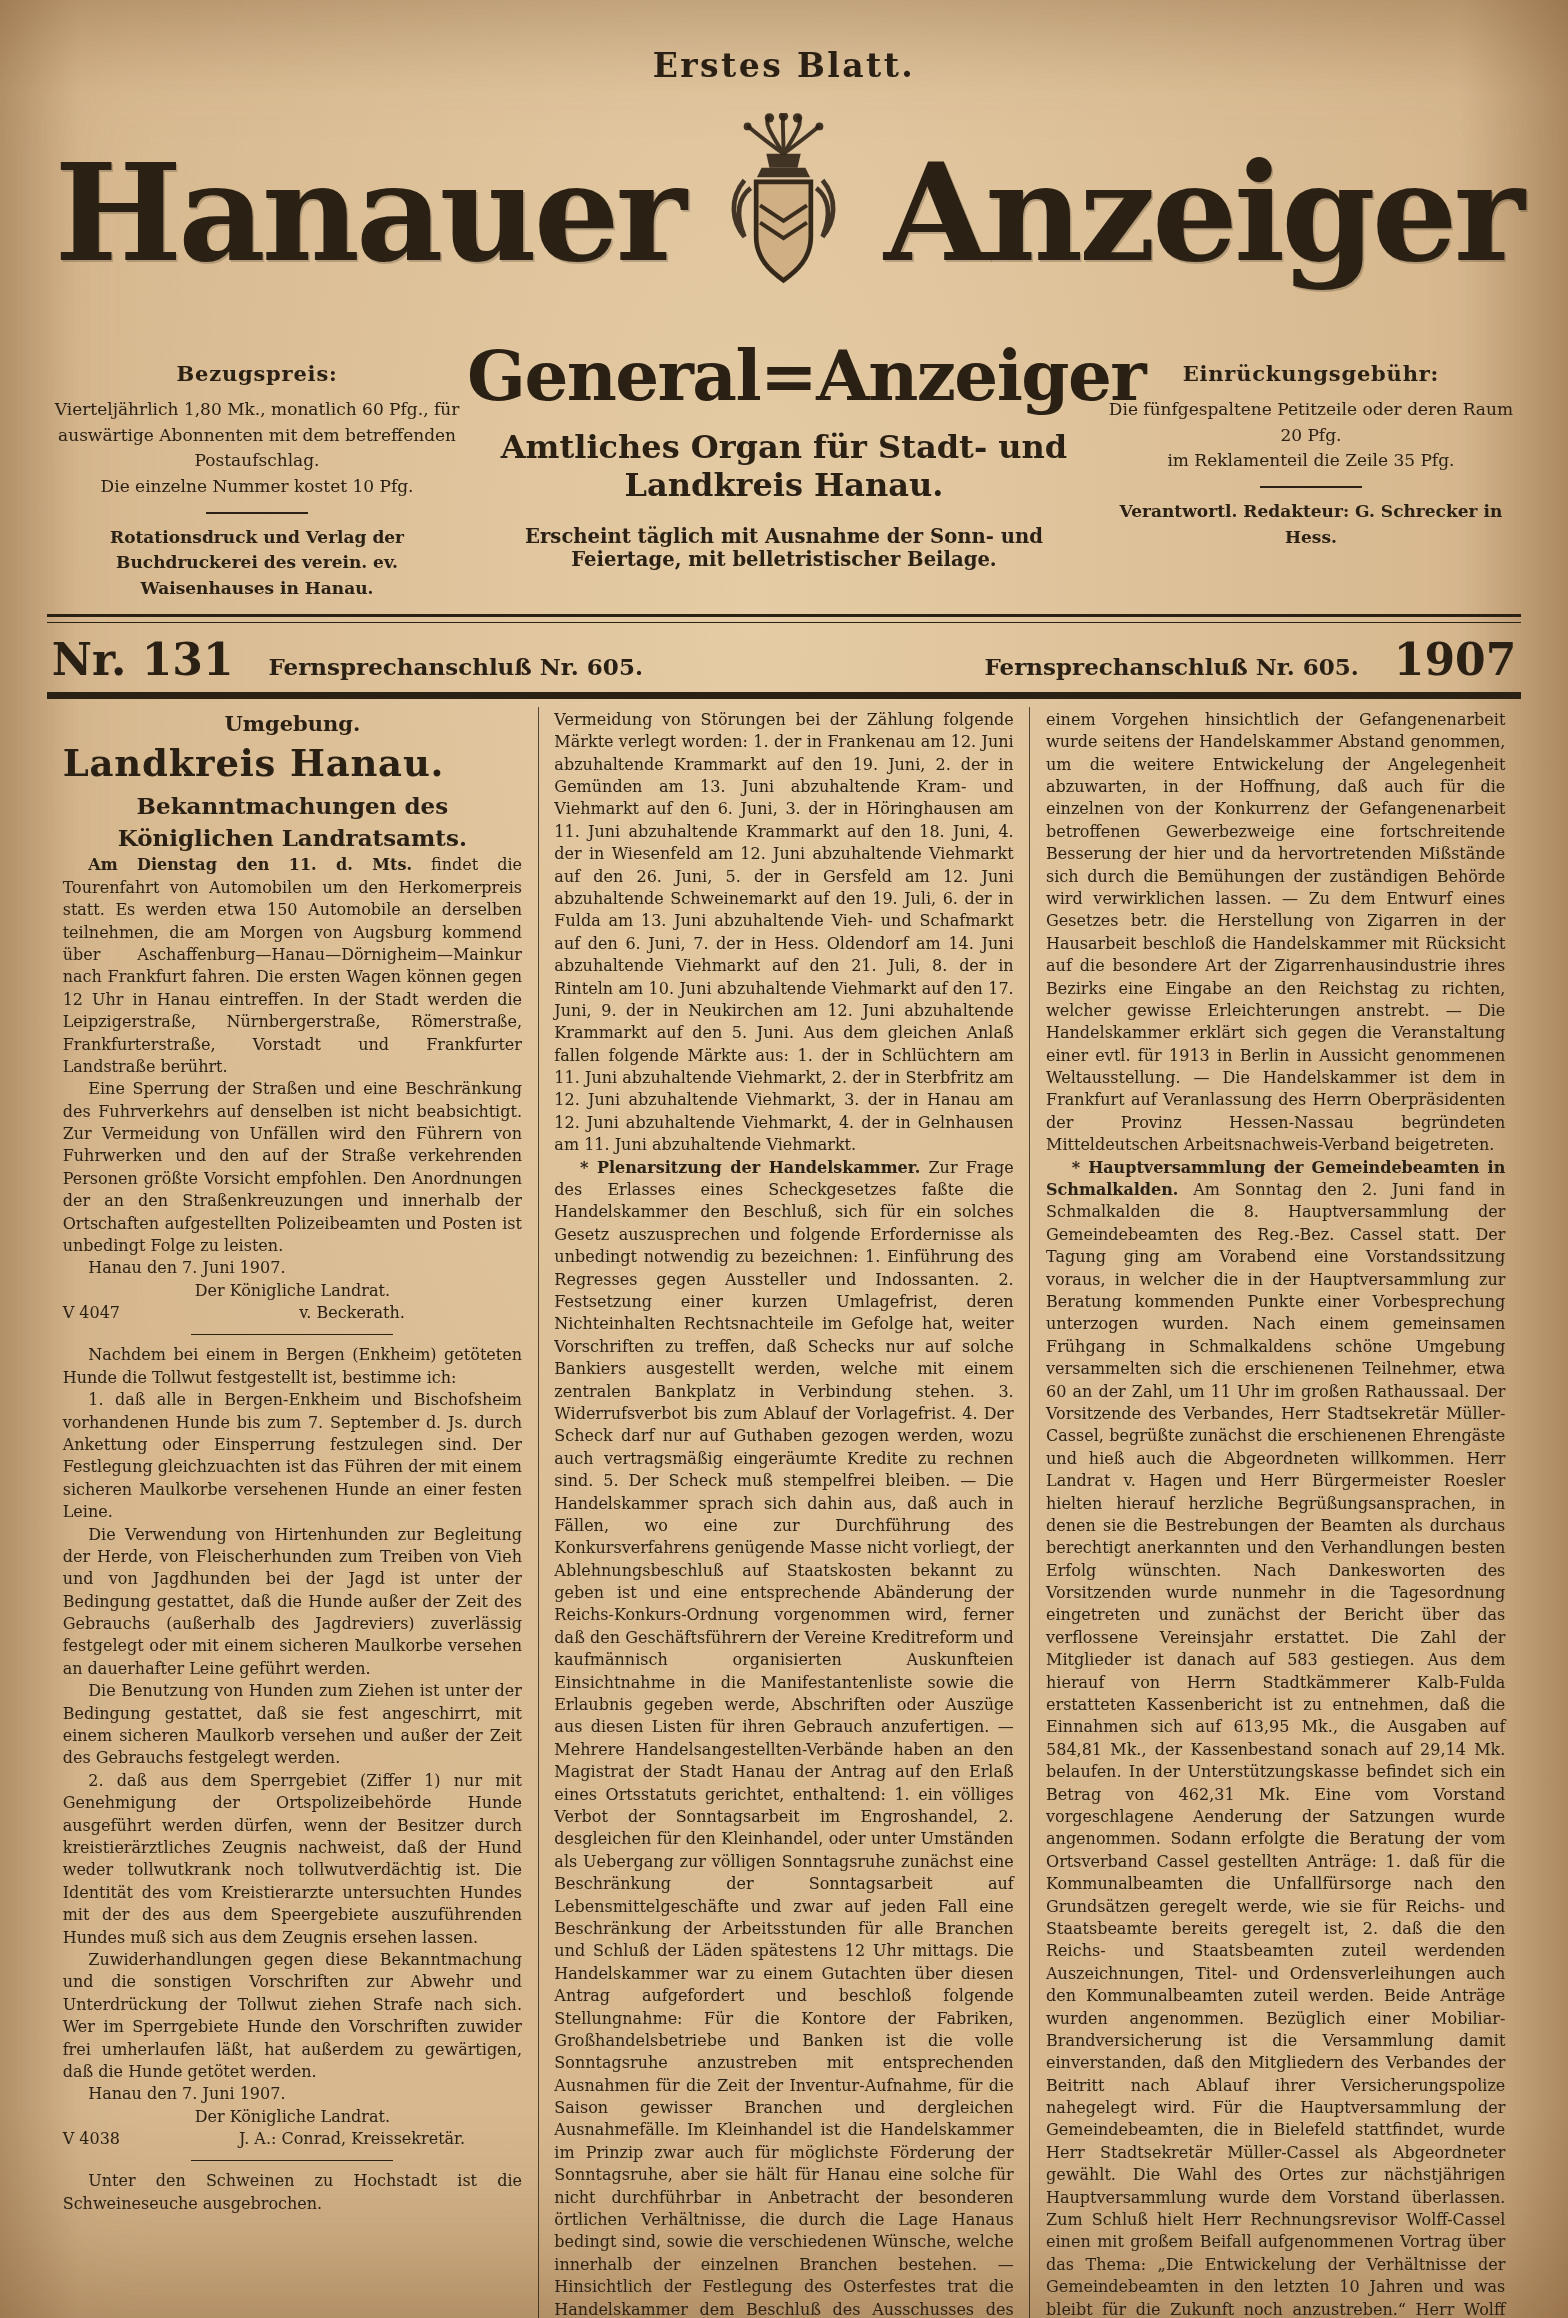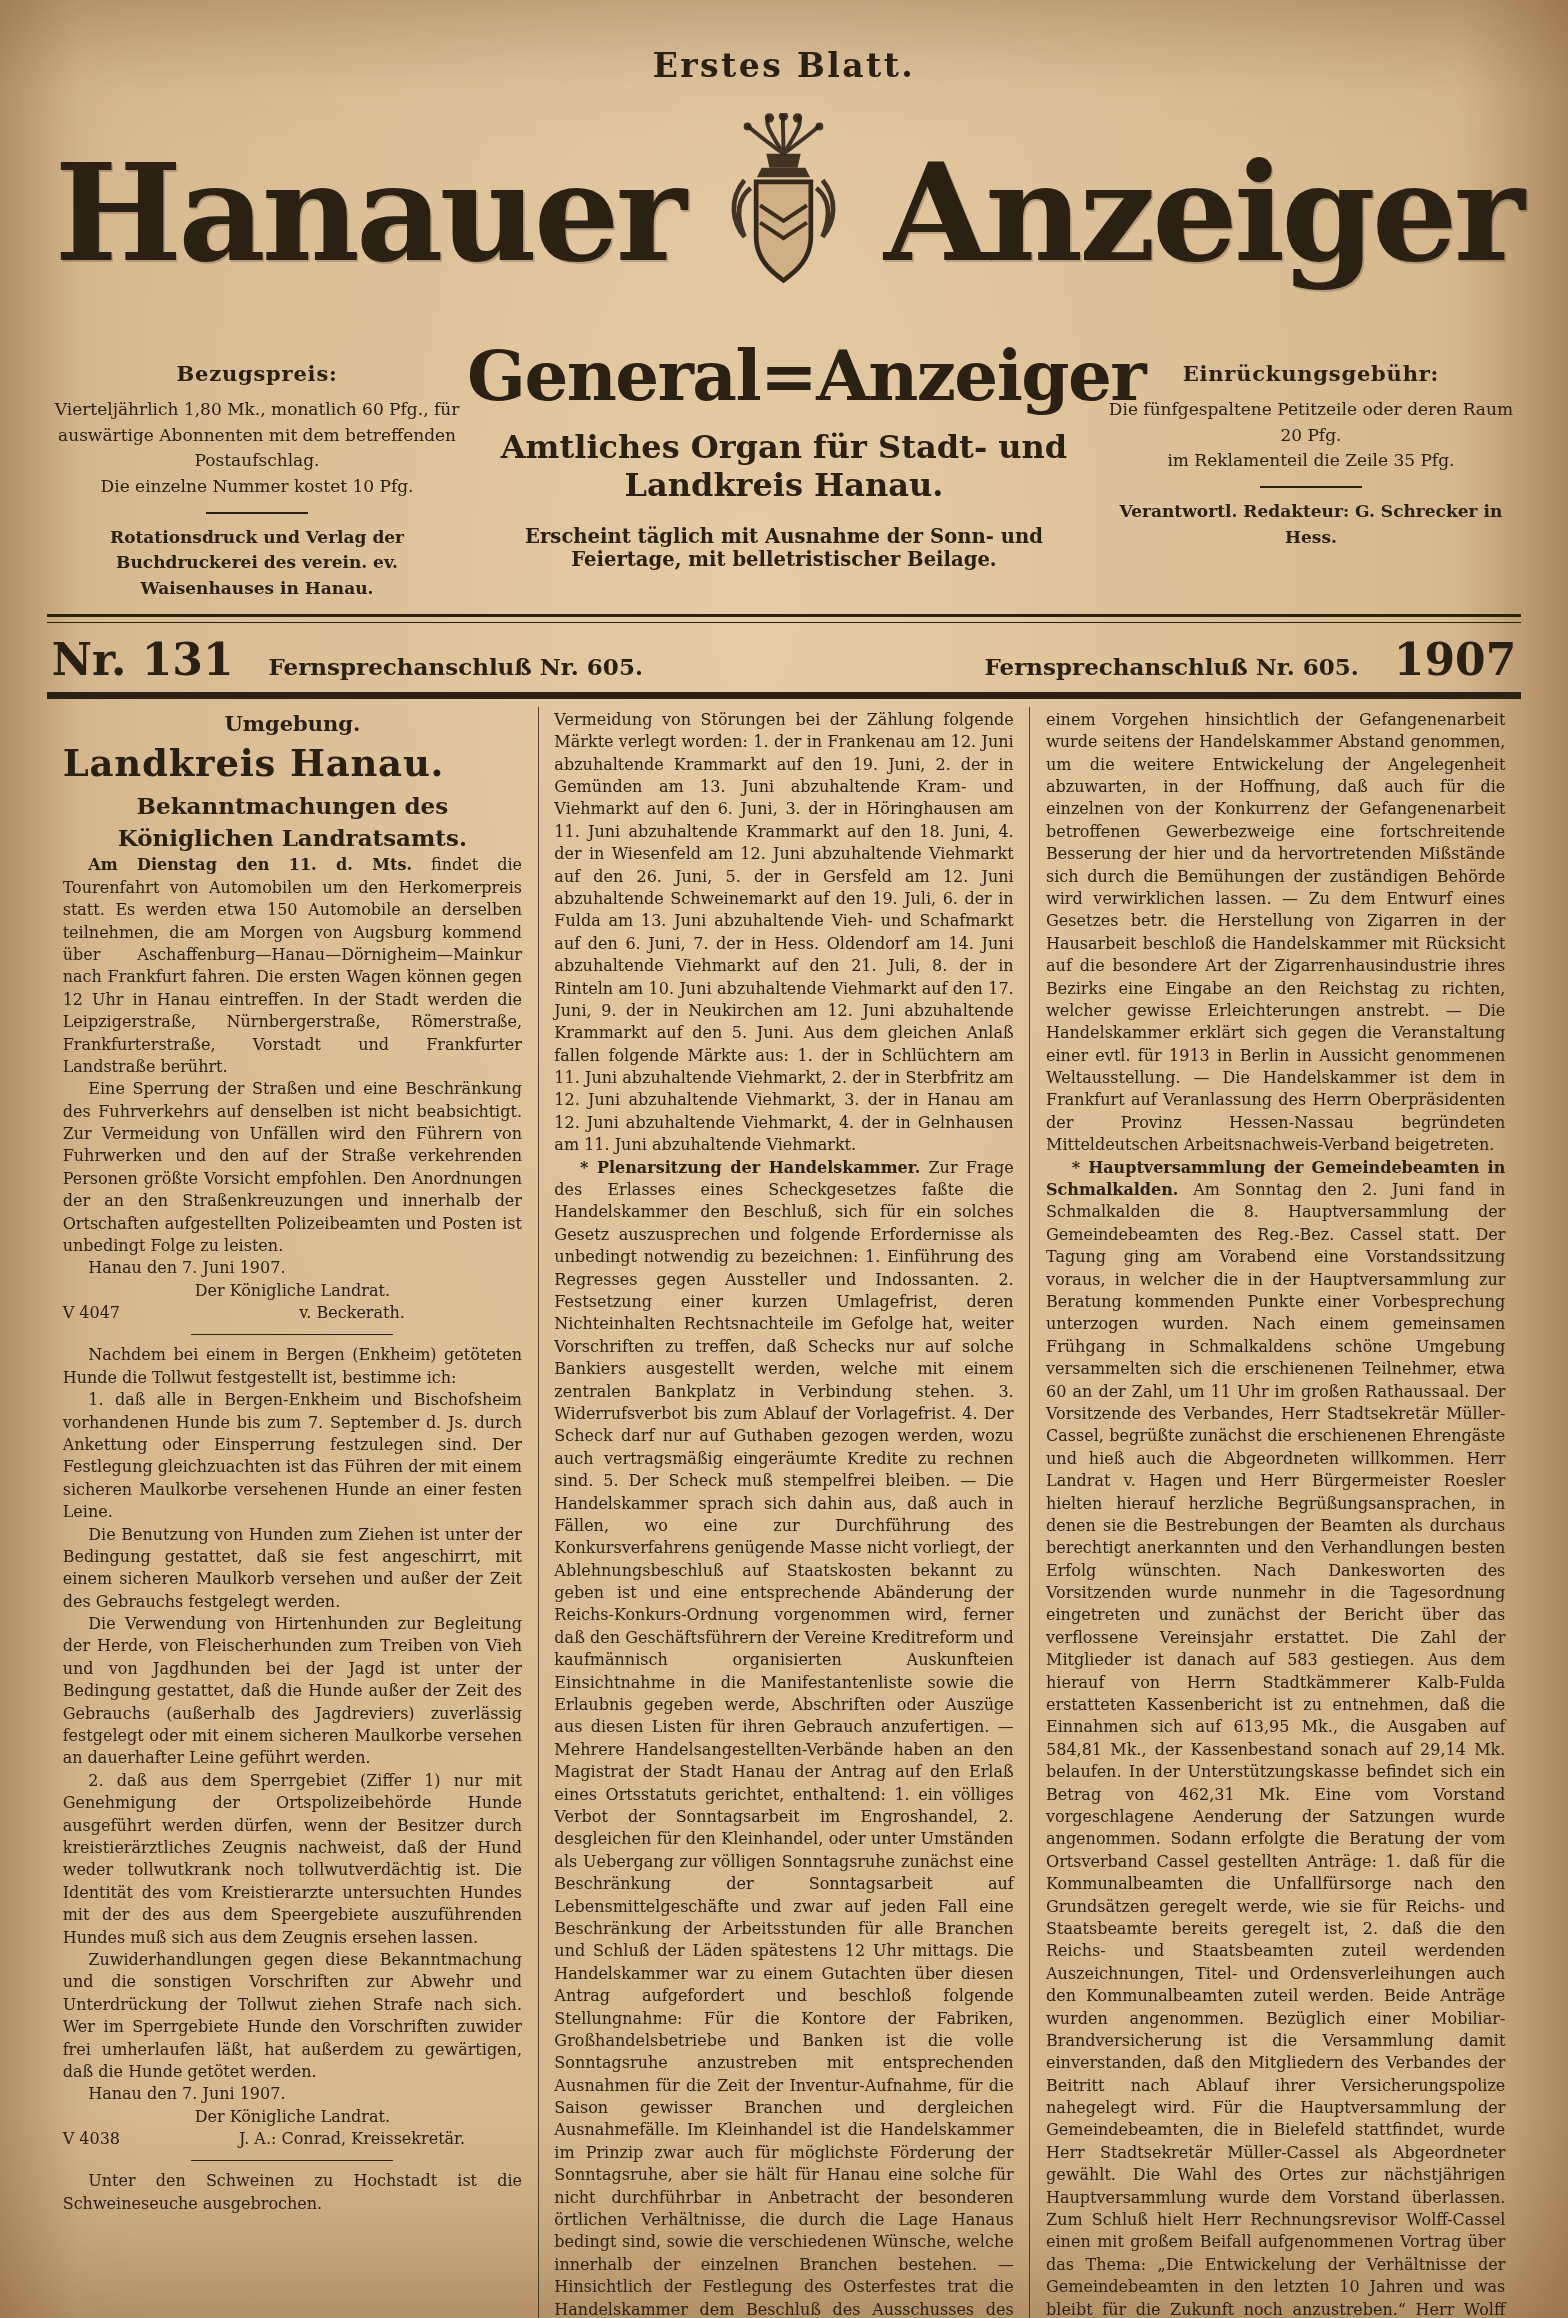--- a/index.html
+++ b/index.html
@@ -144,22 +144,22 @@
       <p class="body">Eine Sperrung der Straßen und eine Beschränkung des Fuhrverkehrs auf denselben ist nicht beabsichtigt. Zur Vermeidung von Unfällen wird den Führern von Fuhrwerken und den auf der Straße verkehrenden Personen größte Vorsicht empfohlen. Den Anordnungen der an den Straßenkreuzungen und innerhalb der Ortschaften aufgestellten Polizeibeamten und Posten ist unbedingt Folge zu leisten.</p>
       <p class="place">Hanau den 7. Juni 1907.</p>
       <p class="sig-center">Der Königliche Landrat.</p>
       <div class="sig-row">
         <span class="no">V 4047</span>
         <span class="name">v. Beckerath.</span>
       </div>
       <hr class="sep">
       <p class="body">Nachdem bei einem in Bergen (Enkheim) getöteten Hunde die Tollwut festgestellt ist, bestimme ich:</p>
       <p class="body">1. daß alle in Bergen-Enkheim und Bischofsheim vorhandenen Hunde bis zum 7. September d. Js. durch Ankettung oder Einsperrung festzulegen sind. Der Festlegung gleichzuachten ist das Führen der mit einem sicheren Maulkorbe versehenen Hunde an einer festen Leine.</p>
+      <p class="body">Die Verwendung von Hirtenhunden zur Begleitung der Herde, von Fleischerhunden zum Treiben von Vieh und von Jagdhunden bei der Jagd ist unter der Bedingung gestattet, daß die Hunde außer der Zeit des Gebrauchs (außerhalb des Jagdreviers) zuverlässig festgelegt oder mit einem sicheren Maulkorbe versehen an dauerhafter Leine geführt werden.</p>
       <p class="body">Die Benutzung von Hunden zum Ziehen ist unter der Bedingung gestattet, daß sie fest angeschirrt, mit einem sicheren Maulkorb versehen und außer der Zeit des Gebrauchs festgelegt werden.</p>
-      <p class="body">Die Verwendung von Hirtenhunden zur Begleitung der Herde, von Fleischerhunden zum Treiben von Vieh und von Jagdhunden bei der Jagd ist unter der Bedingung gestattet, daß die Hunde außer der Zeit des Gebrauchs (außerhalb des Jagdreviers) zuverlässig festgelegt oder mit einem sicheren Maulkorbe versehen an dauerhafter Leine geführt werden.</p>
       <p class="body">2. daß aus dem Sperrgebiet (Ziffer 1) nur mit Genehmigung der Ortspolizeibehörde Hunde ausgeführt werden dürfen, wenn der Besitzer durch kreistierärztliches Zeugnis nachweist, daß der Hund weder tollwutkrank noch tollwutverdächtig ist. Die Identität des vom Kreistierarzte untersuchten Hundes mit der des aus dem Speergebiete auszuführenden Hundes muß sich aus dem Zeugnis ersehen lassen.</p>
       <p class="body">Zuwiderhandlungen gegen diese Bekanntmachung und die sonstigen Vorschriften zur Abwehr und Unterdrückung der Tollwut ziehen Strafe nach sich. Wer im Sperrgebiete Hunde den Vorschriften zuwider frei umherlaufen läßt, hat außerdem zu gewärtigen, daß die Hunde getötet werden.</p>
       <p class="place">Hanau den 7. Juni 1907.</p>
       <p class="sig-center">Der Königliche Landrat.</p>
       <div class="sig-row">
         <span class="no">V 4038</span>
         <span class="name">J. A.: Conrad, Kreissekretär.</span>
       </div>
       <hr class="sep">
       <p class="body">Unter den Schweinen zu Hochstadt ist die Schweineseuche ausgebrochen.</p>

